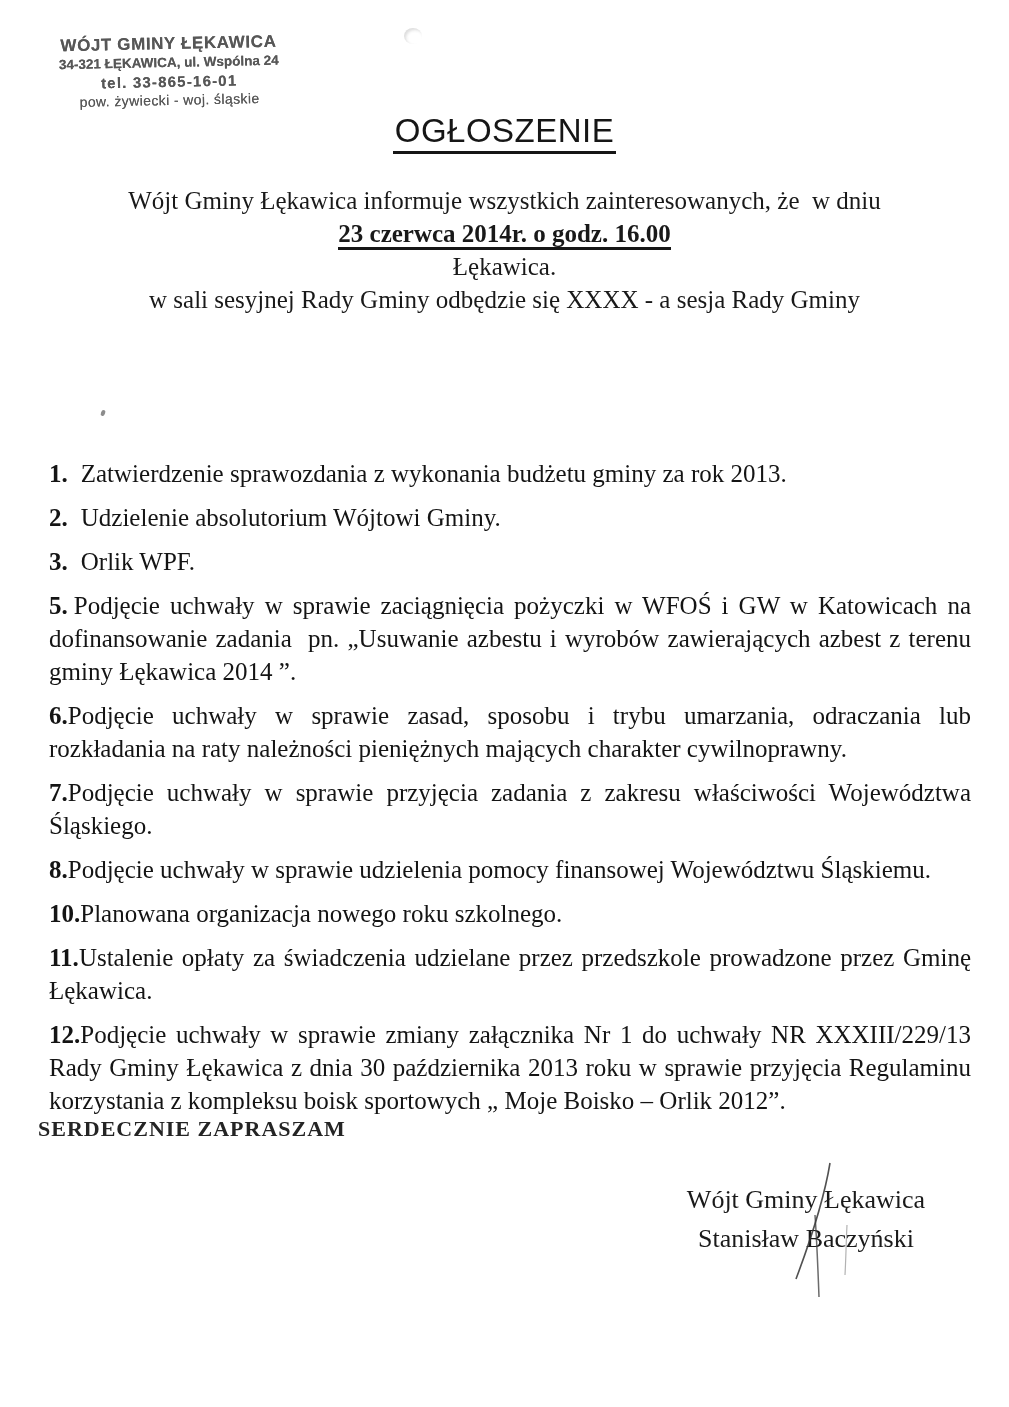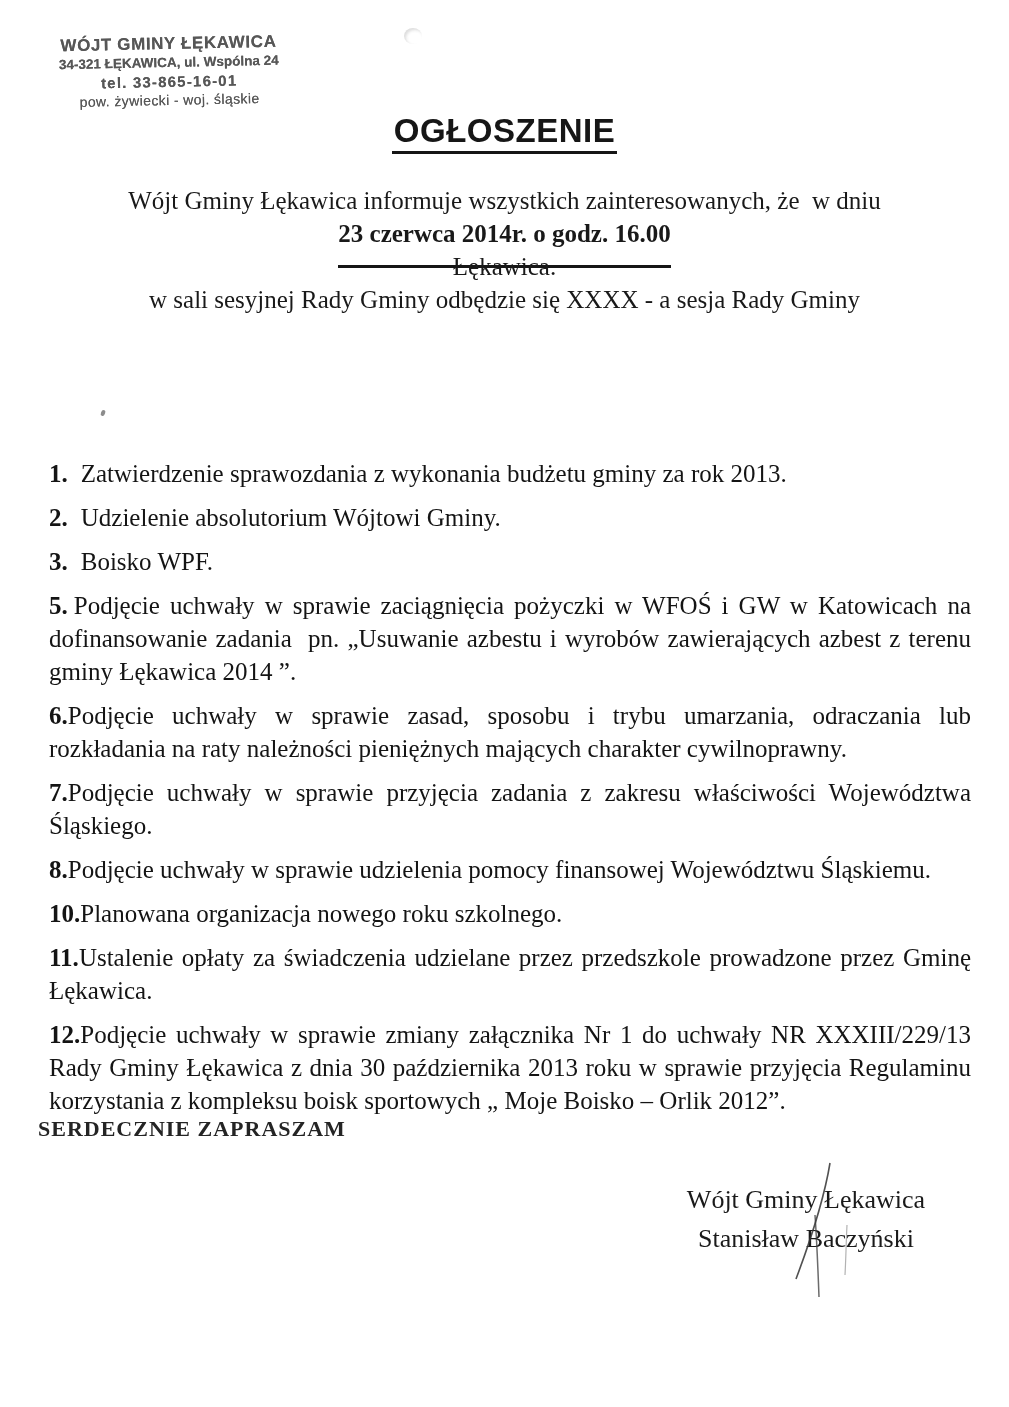--- a/index.html
+++ b/index.html
@@ -40,21 +40,21 @@
   .title-row {
     position: absolute;
     top: 112px;
     left: 0;
     width: 100%;
     text-align: center;
   }
   .title-text {
     display: inline-block;
     font-family: "Liberation Sans", sans-serif;
-    font-weight: bold;
+    font-weight: normal;
     font-size: 33px;
     letter-spacing: 0.5px;
     color: #161616;
     border-bottom: 3.5px solid #161616;
     padding: 0 2px 1px 2px;
   }
 
   
   .intro {
     position: absolute;
@@ -63,21 +63,21 @@
     width: 949px;
     text-align: center;
     font-family: Liberation Serif, serif;
     font-size: 25px;
     line-height: 33px;
     color: #191919;
   }
   .date-underline {
     font-weight: bold;
     border-bottom: 3px solid #161616;
-    padding-bottom: 18px;
+    padding-bottom: 0px;
   }
 
   
   .heading-row {
     position: absolute;
     top: 352px;
     left: 72px;
   }
   .heading-text {
     display: inline-block;
@@ -179,21 +179,21 @@
     <div>Wójt Gminy Łękawica informuje wszystkich zainteresowanych, że &nbsp;w dniu</div>
     <div><span class="date-underline">23 czerwca 2014r. o godz. 16.00</span></div>
     <div>Łękawica.</div>
     <div>w sali sesyjnej Rady Gminy odbędzie się XXXX - a sesja Rady Gminy</div>
   </div>
 
 
   <div class="agenda">
     <p class="gap-wide"><span class="num">1.</span><span>Zatwierdzenie sprawozdania z wykonania budżetu gminy za rok 2013.</span></p>
     <p class="gap-wide"><span class="num">2.</span><span>Udzielenie absolutorium Wójtowi Gminy.</span></p>
-    <p class="gap-wide"><span class="num">3.</span><span>Boisko WPF.</span></p>
+    <p class="gap-wide"><span class="num">3.</span><span>Orlik WPF.</span></p>
     <p class="gap-small"><span class="num">5.</span><span>Podjęcie uchwały w sprawie zaciągnięcia pożyczki w WFOŚ i GW w Katowicach na dofinansowanie zadania &nbsp;pn. „Usuwanie azbestu i wyrobów zawierających azbest z terenu gminy Łękawica 2014 ”.</span></p>
     <p class="gap-none"><span class="num">6.</span><span>Podjęcie uchwały w sprawie zasad, sposobu i trybu umarzania, odraczania lub rozkładania na raty należności pieniężnych mających charakter cywilnoprawny.</span></p>
     <p class="gap-none"><span class="num">7.</span><span>Podjęcie uchwały w sprawie przyjęcia zadania z zakresu właściwości Województwa Śląskiego.</span></p>
     <p class="gap-none"><span class="num">8.</span><span>Podjęcie uchwały w sprawie udzielenia pomocy finansowej Województwu Śląskiemu.</span></p>
     <p class="gap-none"><span class="num">10.</span><span>Planowana organizacja nowego roku szkolnego.</span></p>
     <p class="gap-none"><span class="num">11.</span><span>Ustalenie opłaty za świadczenia udzielane przez przedszkole prowadzone przez Gminę Łękawica.</span></p>
     <p class="gap-none"><span class="num">12.</span><span>Podjęcie uchwały w sprawie zmiany załącznika Nr 1 do uchwały NR XXXIII/229/13 Rady Gminy Łękawica z dnia 30 października 2013 roku w sprawie przyjęcia Regulaminu korzystania z kompleksu boisk sportowych „ Moje Boisko – Orlik 2012”.</span></p>
   </div>
 
   <div class="closing">SERDECZNIE ZAPRASZAM</div>

